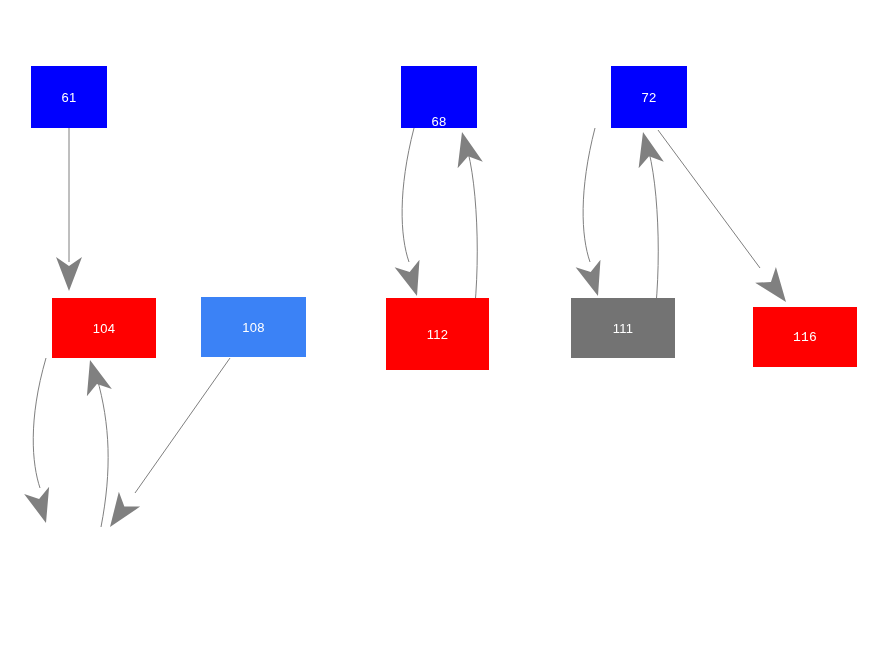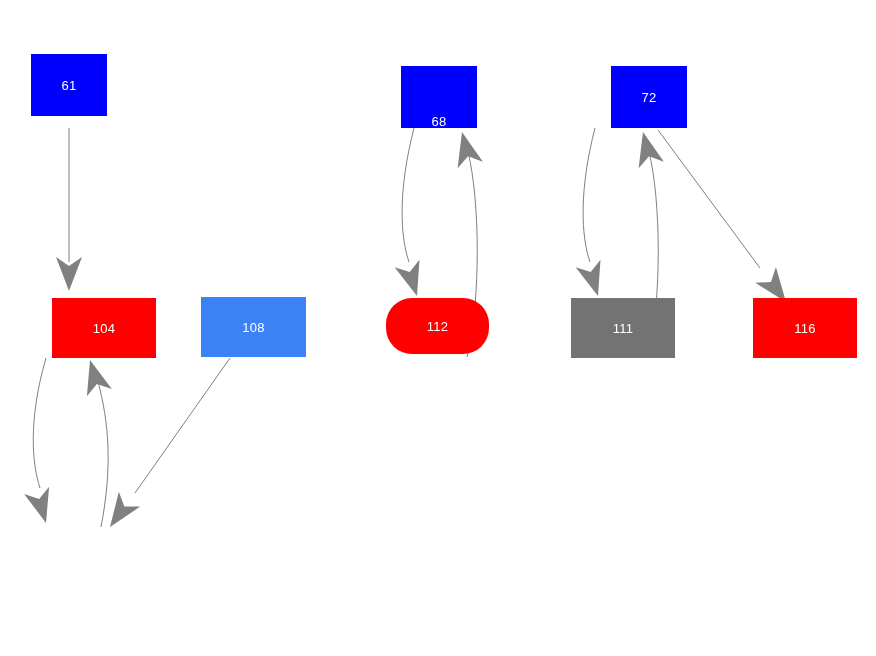--- a/index.html
+++ b/index.html
@@ -78,37 +78,37 @@
       </g>
       <g>
         <path d="M 648,357 C 662,300 661,200 649,152" fill="none" stroke="#7f7f7f" stroke-width="1"></path>
         <polygon points="0,0 -34,-13 -25,0 -34,13" fill="#808080" transform="translate(643,132) rotate(-104)"></polygon>
       </g>
       <g>
         <path d="M 658,130 L 760,268" fill="none" stroke="#7f7f7f" stroke-width="1"></path>
         <polygon points="0,0 -34,-13 -25,0 -34,13" fill="#808080" transform="translate(786,302) rotate(53)"></polygon>
       </g>
     </svg>
-<div class="graph-node" style="left: 31px; top: 54px; width: 76px; height: 62px; background: rgb(0, 0, 255);">
+<div class="graph-node" style="left: 31px; top: 66px; width: 76px; height: 62px; background: rgb(0, 0, 255);">
       <span class="node-label">61</span>
     </div>
     <div class="graph-node" style="left: 401px; top: 66px; width: 76px; height: 62px; background: rgb(0, 0, 255); align-items: flex-end;">
       <span class="node-label">68</span>
     </div>
     <div class="graph-node" style="left: 611px; top: 66px; width: 76px; height: 62px; background: rgb(0, 0, 255);">
       <span class="node-label">72</span>
     </div>
     <div class="graph-node" style="left: 16px; top: 298px; width: 104px; height: 60px; background: rgb(255, 0, 0); margin-left: 36px;">
       <span class="node-label">104</span>
     </div>
     <div class="graph-node" style="left: 201px; top: 297px; width: 105px; height: 60px; background: #3b82f6;">
       <span class="node-label">108</span>
     </div>
-    <div class="graph-node" style="left: 386px; top: 298px; width: 103px; height: 56px; background: rgb(255, 0, 0); border-radius: 26px;">
+    <div class="graph-node" style="left: 386px; top: 298px; width: 103px; height: 72px; background: rgb(255, 0, 0);">
       <span class="node-label">112</span>
     </div>
     <div class="graph-node" style="left: 571px; top: 298px; width: 104px; height: 60px; background: #737373;">
       <span class="node-label">111</span>
     </div>
-    <div class="graph-node" style="left: 753px; top: 298px; width: 104px; height: 60px; background: rgb(255, 0, 0);">
+    <div class="graph-node" style="left: 753px; top: 307px; width: 104px; height: 60px; background: rgb(255, 0, 0); font-family: Liberation Mono, monospace;">
       <span class="node-label">116</span>
     </div>
   </div>
 
 </body></html>

